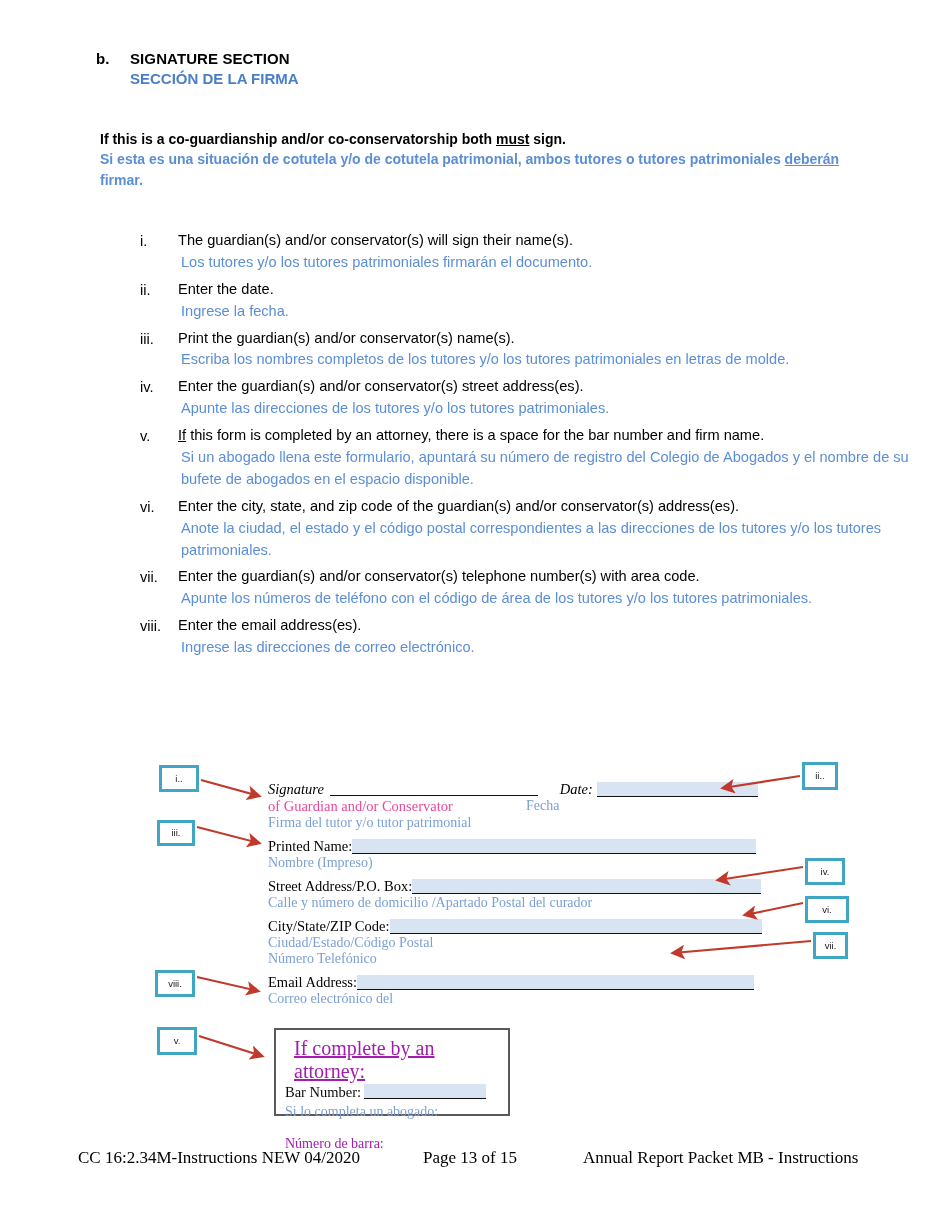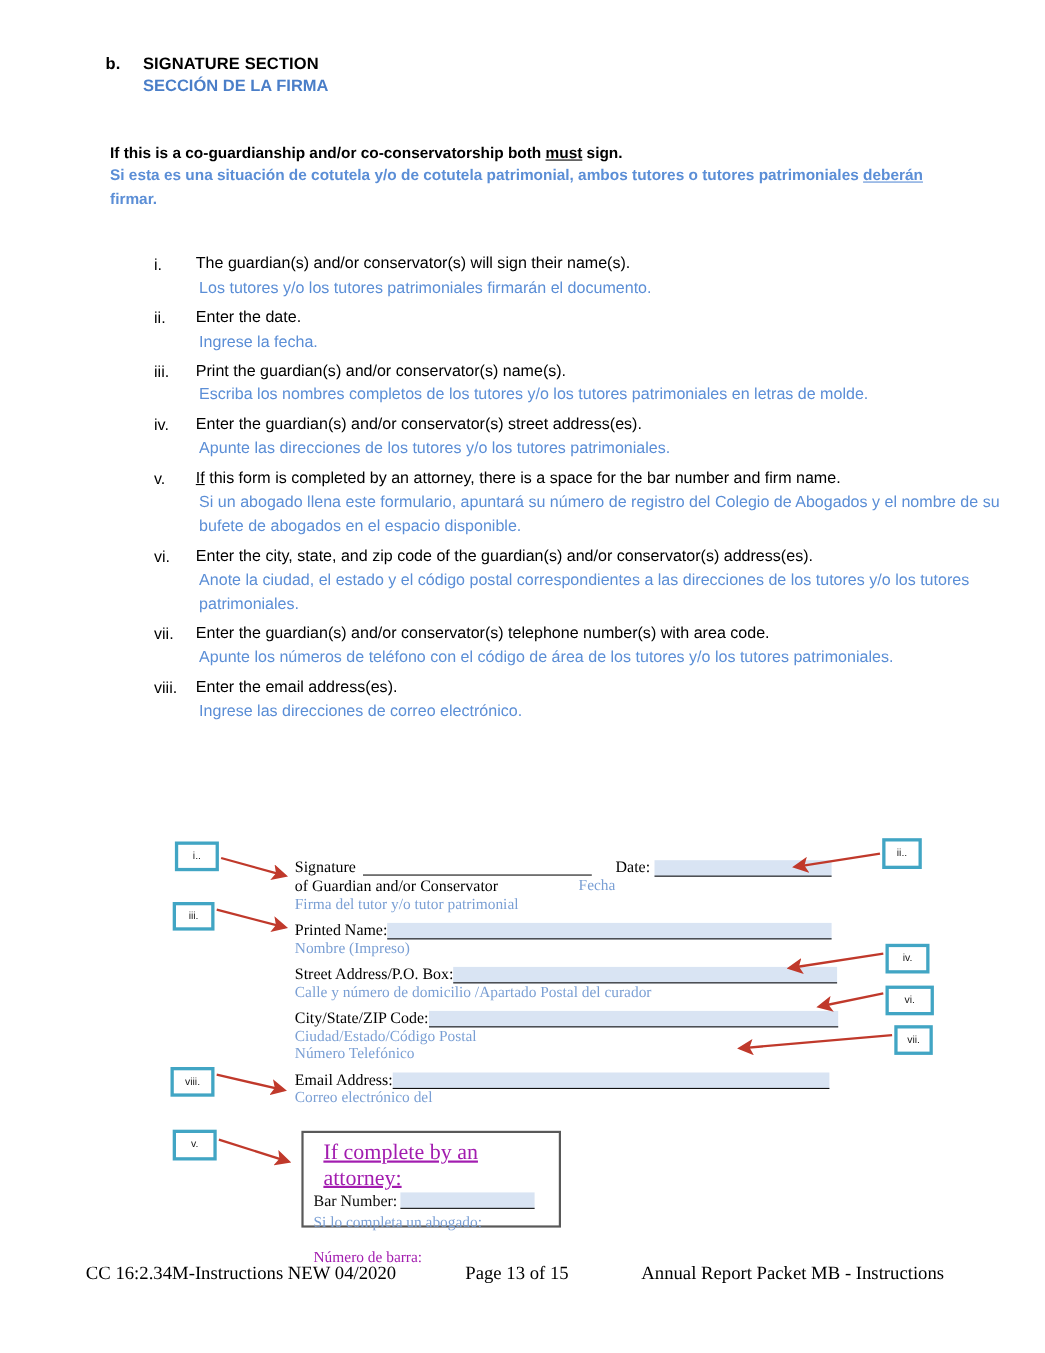--- a/index.html
+++ b/index.html
@@ -91,26 +91,26 @@
   }
   .f-sub {
     font-family: "Liberation Serif", serif;
     font-size: 14px;
     color: #7a9fd4;
     white-space: nowrap;
   }
   .f-sub-dark {
     font-family: "Liberation Serif", serif;
     font-size: 14.5px;
-    color: #000000;
+    color: #ec4899;
     white-space: nowrap;
   }
 
   
-  .sig-row { display:flex; align-items: flex-end; }
+  .sig-row { display:flex; align-items: flex-end; font-style: italic; }
   .sig-label { font-size:14.5px; }
   .sig-rule {
     width: 208px;
     border-bottom: 1px solid #111;
     height: 13px;
     margin: 0 0 2px 6px;
   }
   .date-label { font-size: 14.5px; margin-left: 22px; }
   .date-fill {
     width: 161px;

